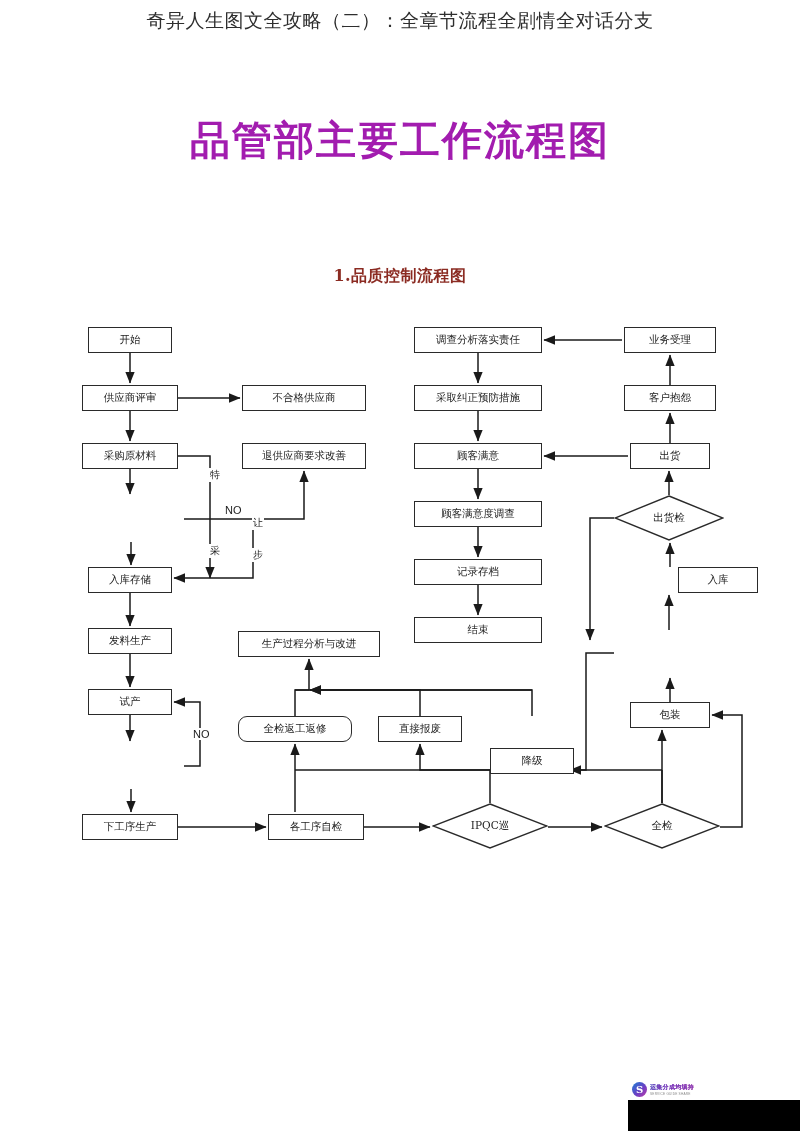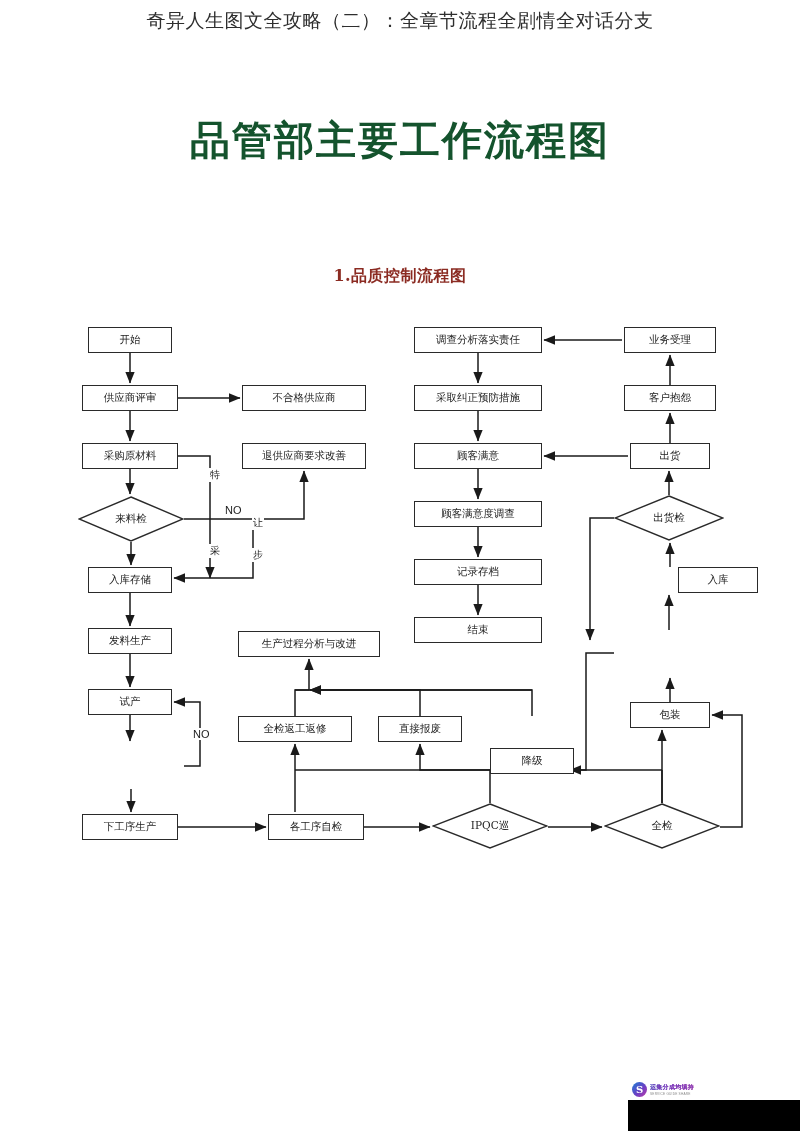--- a/index.html
+++ b/index.html
@@ -10,21 +10,21 @@
   }
   #page-header{
     position:absolute;left:0;top:8px;width:800px;
     text-align:center;font-size:19px;font-weight:400;
     color:#2e2e2e;letter-spacing:.5px;
     font-family:"DejaVu Sans",sans-serif;
   }
   #doc-title{
     position:absolute;left:0;top:113px;width:800px;
     text-align:center;font-size:40px;font-weight:700;
-    color:#14532d;letter-spacing:2px;
+    color:#a21caf;letter-spacing:2px;
     font-family:"DejaVu Serif","Liberation Serif",serif;
   }
   #section-title{
     position:absolute;left:0;top:266px;width:800px;
     text-align:center;font-size:16px;font-weight:700;
     color:#8b2b22;letter-spacing:.5px;
     font-family:"DejaVu Serif","Liberation Serif",serif;
   }
   #flow-canvas{
     position:absolute;left:0;top:300px;width:800px;height:580px;padding-left:24px;
@@ -177,42 +177,36 @@
     </div>
     <div class="node box" style="left: 242px; top: 85px; width: 124px; height: 26px;">
       <span>不合格供应商</span>
     </div>
     <div class="node box" style="left: 82px; top: 143px; width: 96px; height: 26px;">
       <span>采购原材料</span>
     </div>
     <div class="node box" style="left: 242px; top: 143px; width: 124px; height: 26px;">
       <span>退供应商要求改善</span>
     </div>
-    <div class="node diamond" style="left: 78px; top: 196px; width: 106px; height: 46px;">
-      <svg class="dshape" width="106" height="46">
-        <polygon points="53,1 105,23 53,45 1,23" fill="#ffffff" stroke="#2a2a2a" stroke-width="1.4"></polygon>
-      </svg>
-      <span class="dlabel">来料检</span>
-    </div>
     <div class="node box" style="left: 88px; top: 267px; width: 84px; height: 26px;">
       <span>入库存储</span>
     </div>
     <div class="node box" style="left: 88px; top: 328px; width: 84px; height: 26px;">
       <span>发料生产</span>
     </div>
     <div class="node box" style="left: 88px; top: 389px; width: 84px; height: 26px;">
       <span>试产</span>
     </div>
     <div class="node box" style="left: 82px; top: 514px; width: 96px; height: 26px;">
       <span>下工序生产</span>
     </div>
     <div class="node box" style="left: 238px; top: 331px; width: 142px; height: 26px;">
       <span>生产过程分析与改进</span>
     </div>
-    <div class="node box" style="left: 238px; top: 416px; width: 114px; height: 26px;">
+    <div class="node box" style="left: 238px; top: 416px; width: 114px; height: 26px; border-radius: 9px;">
       <span>全检返工返修</span>
     </div>
     <div class="node box" style="left: 378px; top: 416px; width: 84px; height: 26px;">
       <span>直接报废</span>
     </div>
     <div class="node box" style="left: 490px; top: 416px; width: 84px; height: 26px; margin-top: 32px;">
       <span>降级</span>
     </div>
     <div class="node box" style="left: 268px; top: 514px; width: 96px; height: 26px;">
       <span>各工序自检</span>

